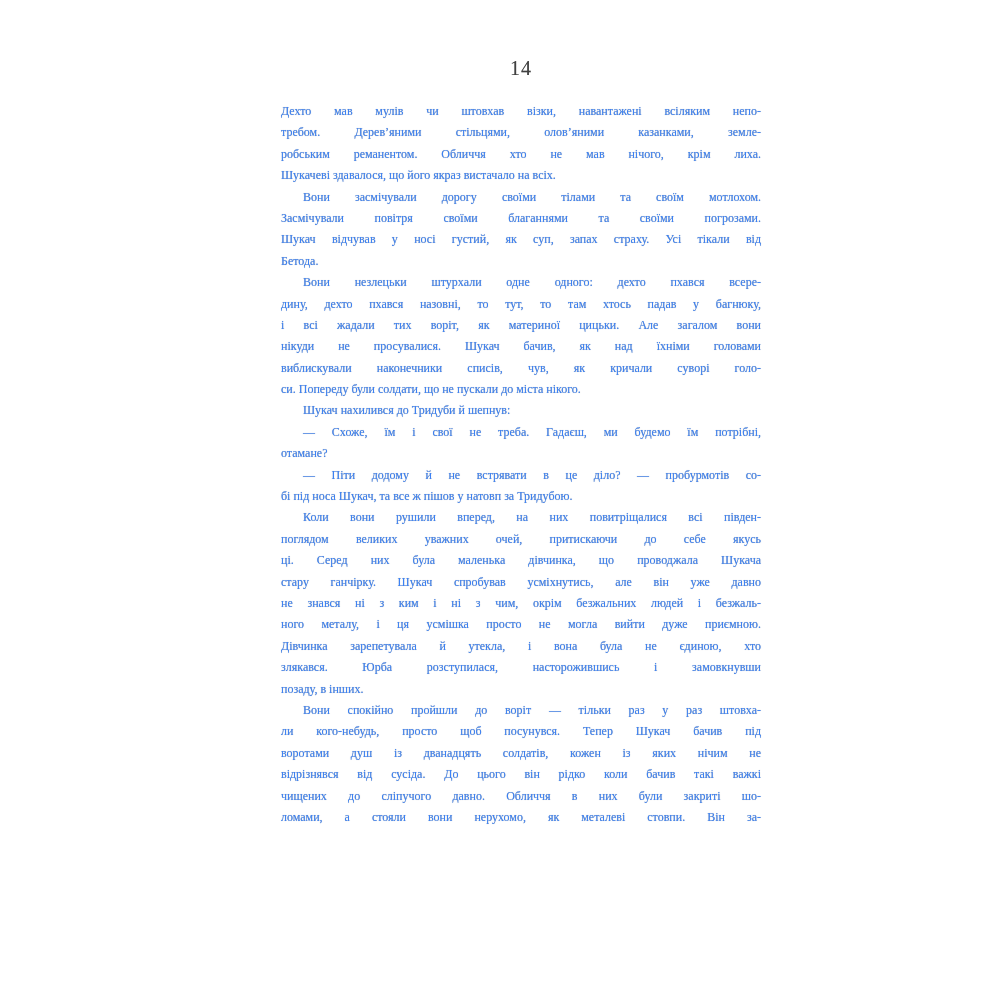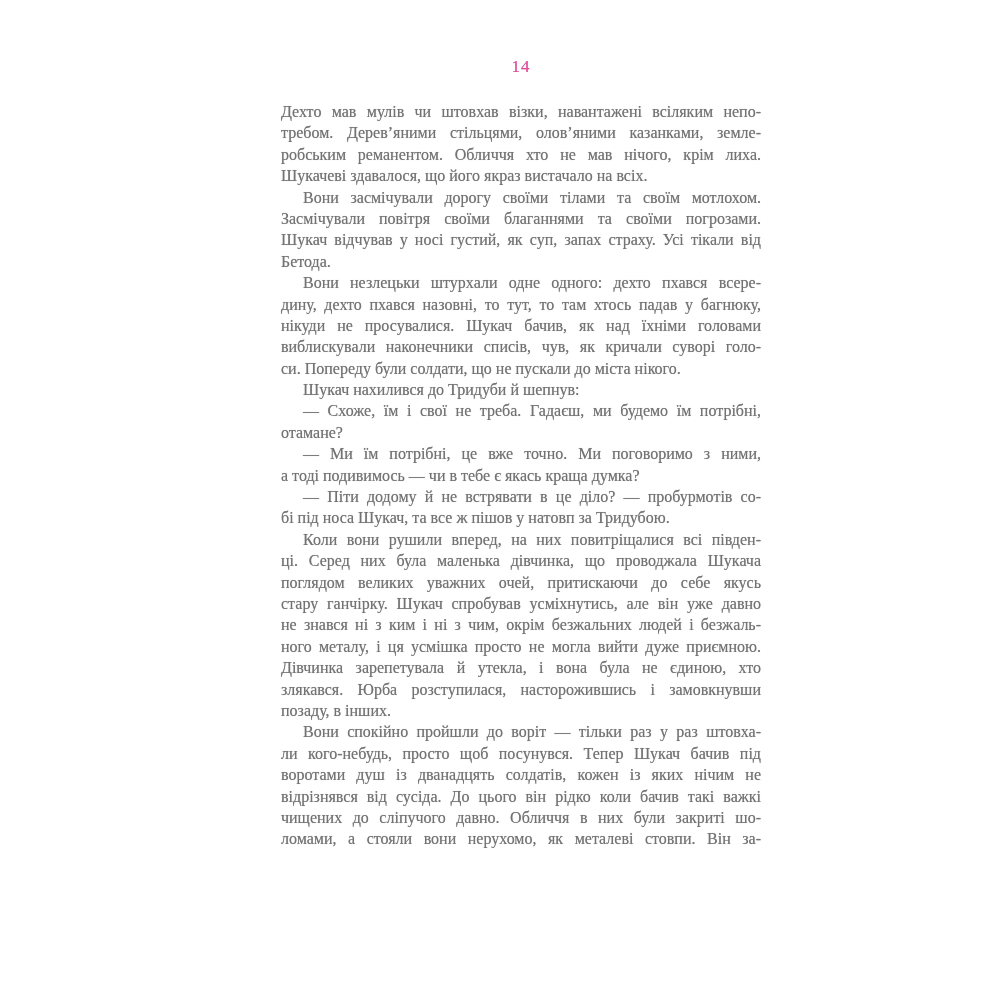--- a/index.html
+++ b/index.html
@@ -16,32 +16,32 @@
     height: 1000px;
     background: #ffffff;
     font-family: "Liberation Serif", "DejaVu Serif", serif;
   }
   .page-number {
     position: absolute;
     top: 57px;
     left: 281px;
     width: 480px;
     text-align: center;
-    font-size: 17px;
-    color: #ec4899;
+    font-size: 20px;
+    color: #404040;
     letter-spacing: 1px;
     text-shadow: 0 0 0.6px rgba(110,110,110,0.55);
   }
   .text-block {
     position: absolute;
     top: 101px;
     left: 281px;
     width: 480px;
-    color: #737373;
-    font-size: 16px;
+    color: #3b82f6;
+    font-size: 12px;
     line-height: 21.4px;
     text-shadow: 0 0 0.7px rgba(95,95,95,0.6);
   }
   .para { margin: 0; padding: 0; }
   .line {
     text-align: justify;
     text-align-last: justify;
     white-space: normal;
     height: 21.4px;
     overflow: visible;
@@ -69,43 +69,40 @@
       </div>
       <div class="para indent">
         <div class="line">Вони засмічували дорогу своїми тілами та своїм мотлохом.</div>
         <div class="line">Засмічували повітря своїми благаннями та своїми погрозами.</div>
         <div class="line">Шукач відчував у носі густий, як суп, запах страху. Усі тікали від</div>
         <div class="line last">Бетода.</div>
       </div>
       <div class="para indent">
         <div class="line">Вони незлецьки штурхали одне одного: дехто пхався всере-</div>
         <div class="line">дину, дехто пхався назовні, то тут, то там хтось падав у багнюку,</div>
+        <div class="line">і всі жадали тих воріт, як материної цицьки. Але загалом вони</div>
         <div class="line">нікуди не просувалися. Шукач бачив, як над їхніми головами</div>
         <div class="line">виблискували наконечники списів, чув, як кричали суворі голо-</div>
         <div class="line last">си. Попереду були солдати, що не пускали до міста нікого.</div>
       </div>
       <div class="para indent">
         <div class="line last">Шукач нахилився до Тридуби й шепнув:</div>
       </div>
       <div class="para indent">
         <div class="line">— Схоже, їм і свої не треба. Гадаєш, ми будемо їм потрібні,</div>
         <div class="line last">отамане?</div>
       </div>
       <div class="para indent">
-        <div class="line">— Ми їм потрібні, це вже точно. Ми поговоримо з ними,</div>
-        <div class="line last">а тоді подивимось — чи в тебе є якась краща думка?</div>
-      </div>
-      <div class="para indent">
         <div class="line">— Піти додому й не встрявати в це діло? — пробурмотів со-</div>
         <div class="line last">бі під носа Шукач, та все ж пішов у натовп за Тридубою.</div>
       </div>
       <div class="para indent">
         <div class="line">Коли вони рушили вперед, на них повитріщалися всі півден-</div>
+        <div class="line">поглядом великих уважних очей, притискаючи до себе якусь</div>
         <div class="line">ці. Серед них була маленька дівчинка, що проводжала Шукача</div>
-        <div class="line">поглядом великих уважних очей, притискаючи до себе якусь</div>
         <div class="line">стару ганчірку. Шукач спробував усміхнутись, але він уже давно</div>
         <div class="line">не знався ні з ким і ні з чим, окрім безжальних людей і безжаль-</div>
         <div class="line">ного металу, і ця усмішка просто не могла вийти дуже приємною.</div>
         <div class="line">Дівчинка зарепетувала й утекла, і вона була не єдиною, хто</div>
         <div class="line">злякався. Юрба розступилася, насторожившись і замовкнувши</div>
         <div class="line last">позаду, в інших.</div>
       </div>
       <div class="para indent">
         <div class="line">Вони спокійно пройшли до воріт — тільки раз у раз штовха-</div>
         <div class="line">ли кого-небудь, просто щоб посунувся. Тепер Шукач бачив під</div>

